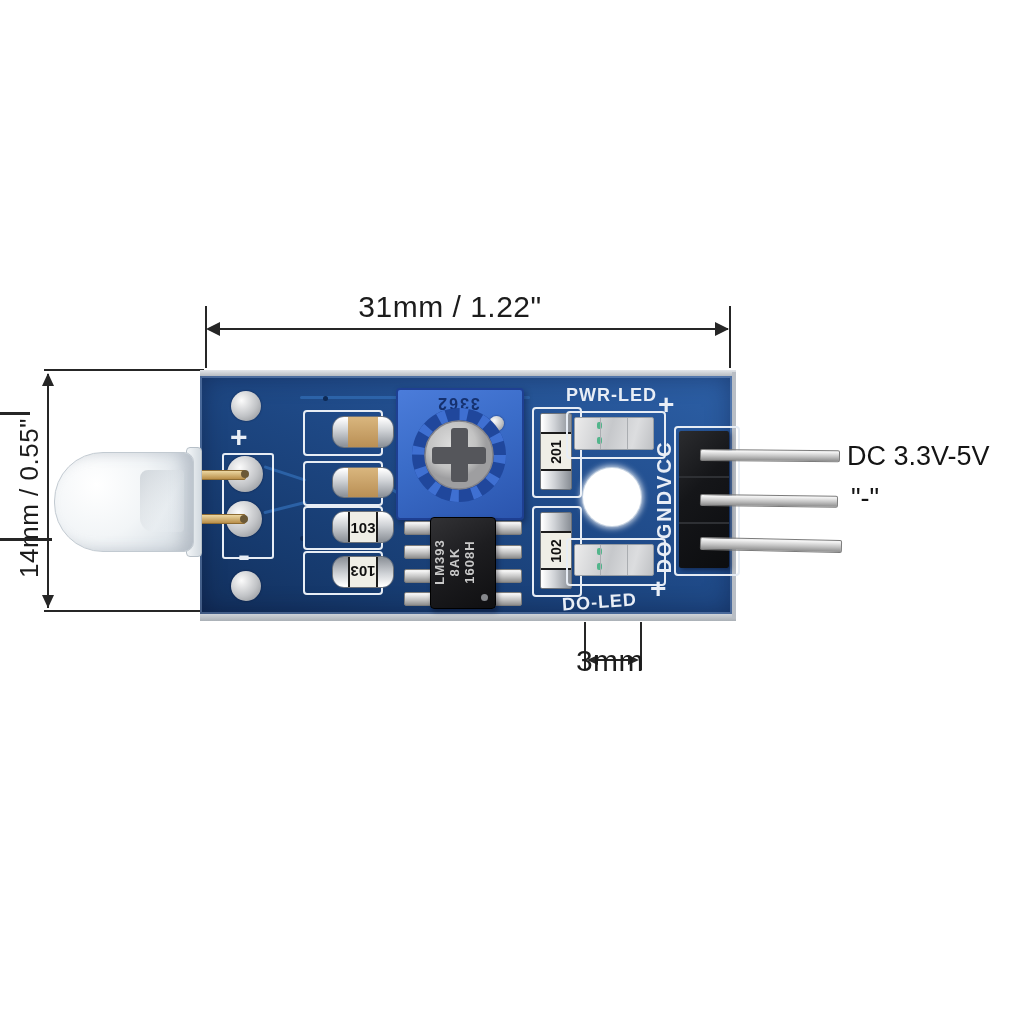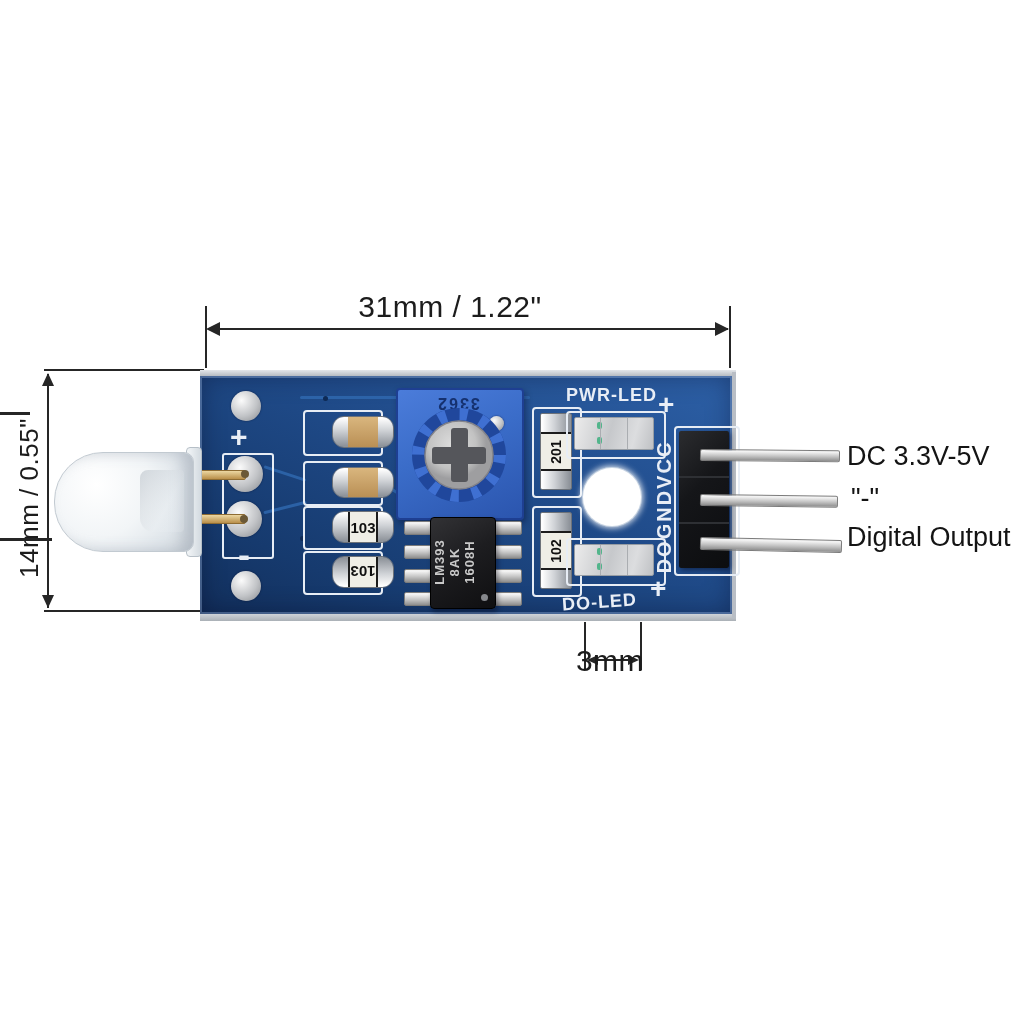--- a/index.html
+++ b/index.html
@@ -61,21 +61,20 @@
 
   <div class="dline" style="left:584px;top:622px;width:2px;height:48px;"></div>
   <div class="dline" style="left:640px;top:622px;width:2px;height:48px;"></div>
   <div class="dline" style="left:589px;top:659px;width:48px;height:2px;"></div>
   <div class="arr arrLs" style="left:587px;top:655px;"></div>
   <div class="arr arrRs" style="left:628px;top:655px;"></div>
   <div class="dimtext" style="left:555px;top:644px;width:110px;text-align:center;">3mm</div>
 
   <div class="sidetext" style="left:847px;top:441px;">DC 3.3V-5V</div>
   <div class="sidetext" style="left:851px;top:483px;">"-"</div>
-  <div class="sidetext" style="left:847px;top:522px;">Digital Output</div>
 
   <div class="abs" style="left:200px;top:370px;width:536px;height:6px;background:linear-gradient(180deg,#e3e6ea,#b7bcc2);"></div>
   <div class="abs" style="left:200px;top:614px;width:536px;height:7px;background:linear-gradient(180deg,#cfd3d8,#aab0b6);"></div>
   <div class="abs" style="left:732px;top:372px;width:4px;height:246px;background:#b9bec5;"></div>
   <div class="abs" style="left:200px;top:376px;width:532px;height:238px;
               background:linear-gradient(205deg,#2d60a7 0%,#1f4a88 45%,#163a6e 80%,#122f5c 100%);
               box-shadow:inset 0 0 0 2px rgba(165,195,235,.35), inset 0 0 26px rgba(0,0,25,.35);"></div>
 
   <div class="trace" style="left:263px;top:472px;width:44px;height:3px;transform:rotate(18deg);"></div>
   <div class="trace" style="left:263px;top:506px;width:44px;height:3px;transform:rotate(-14deg);"></div>

